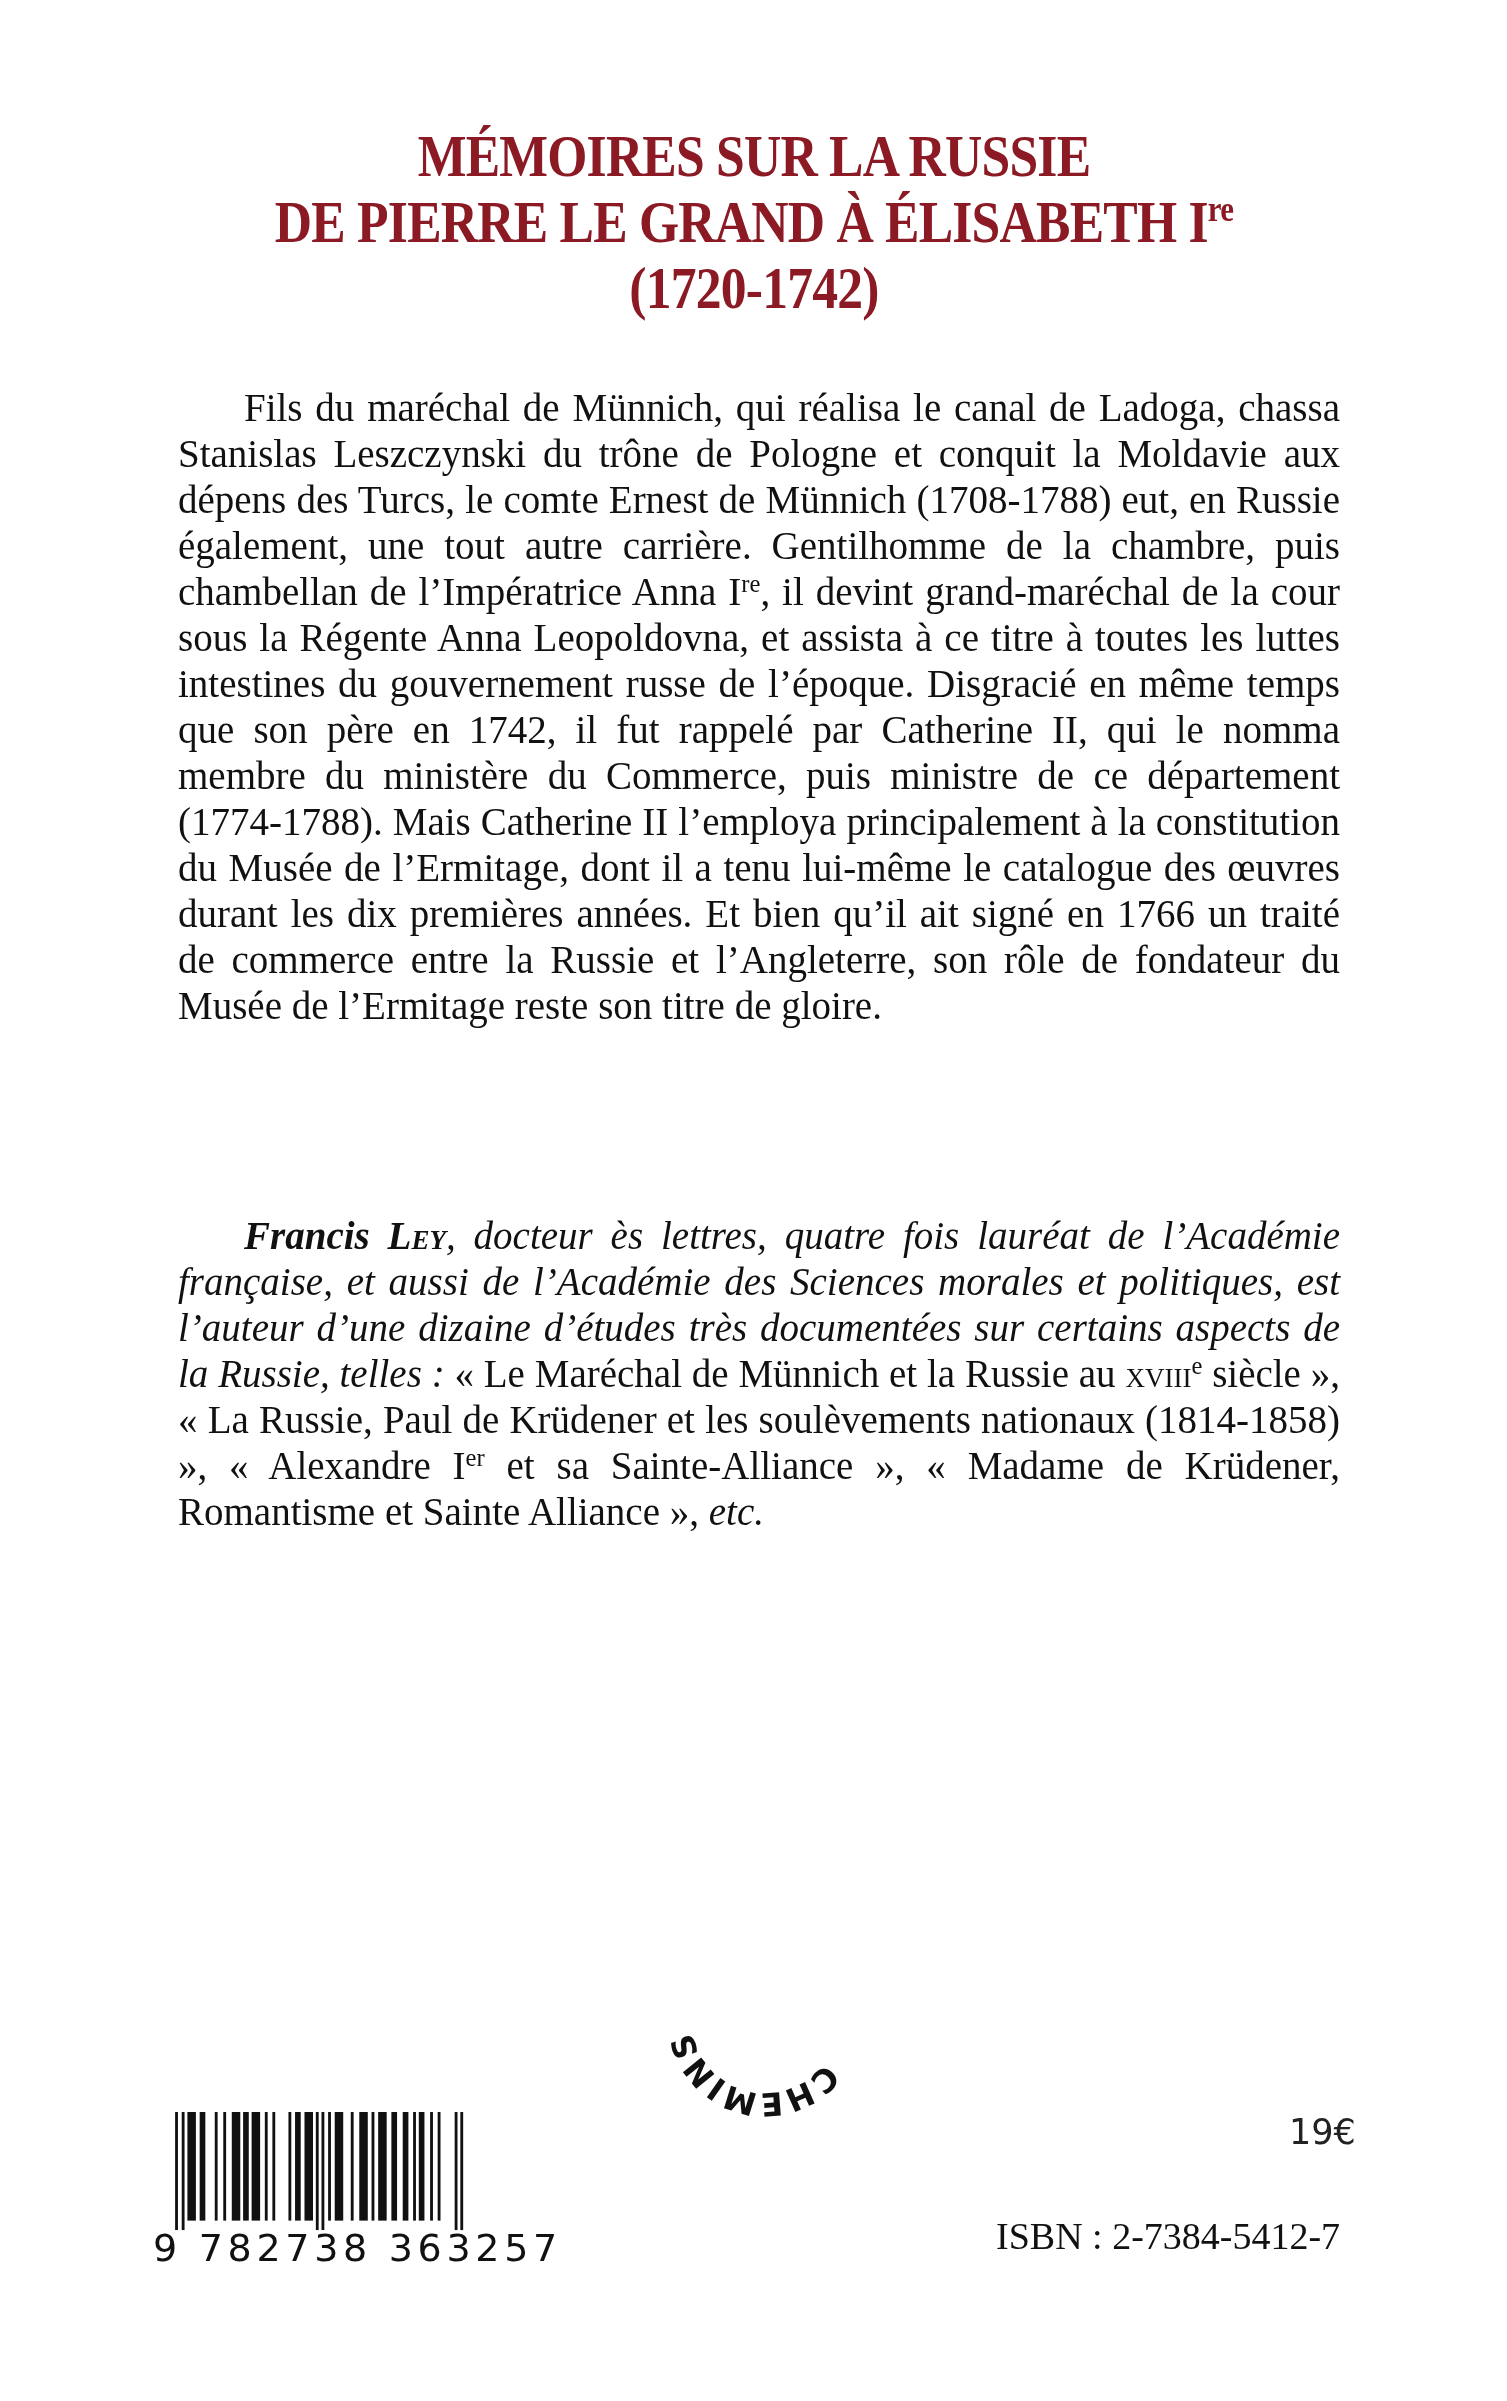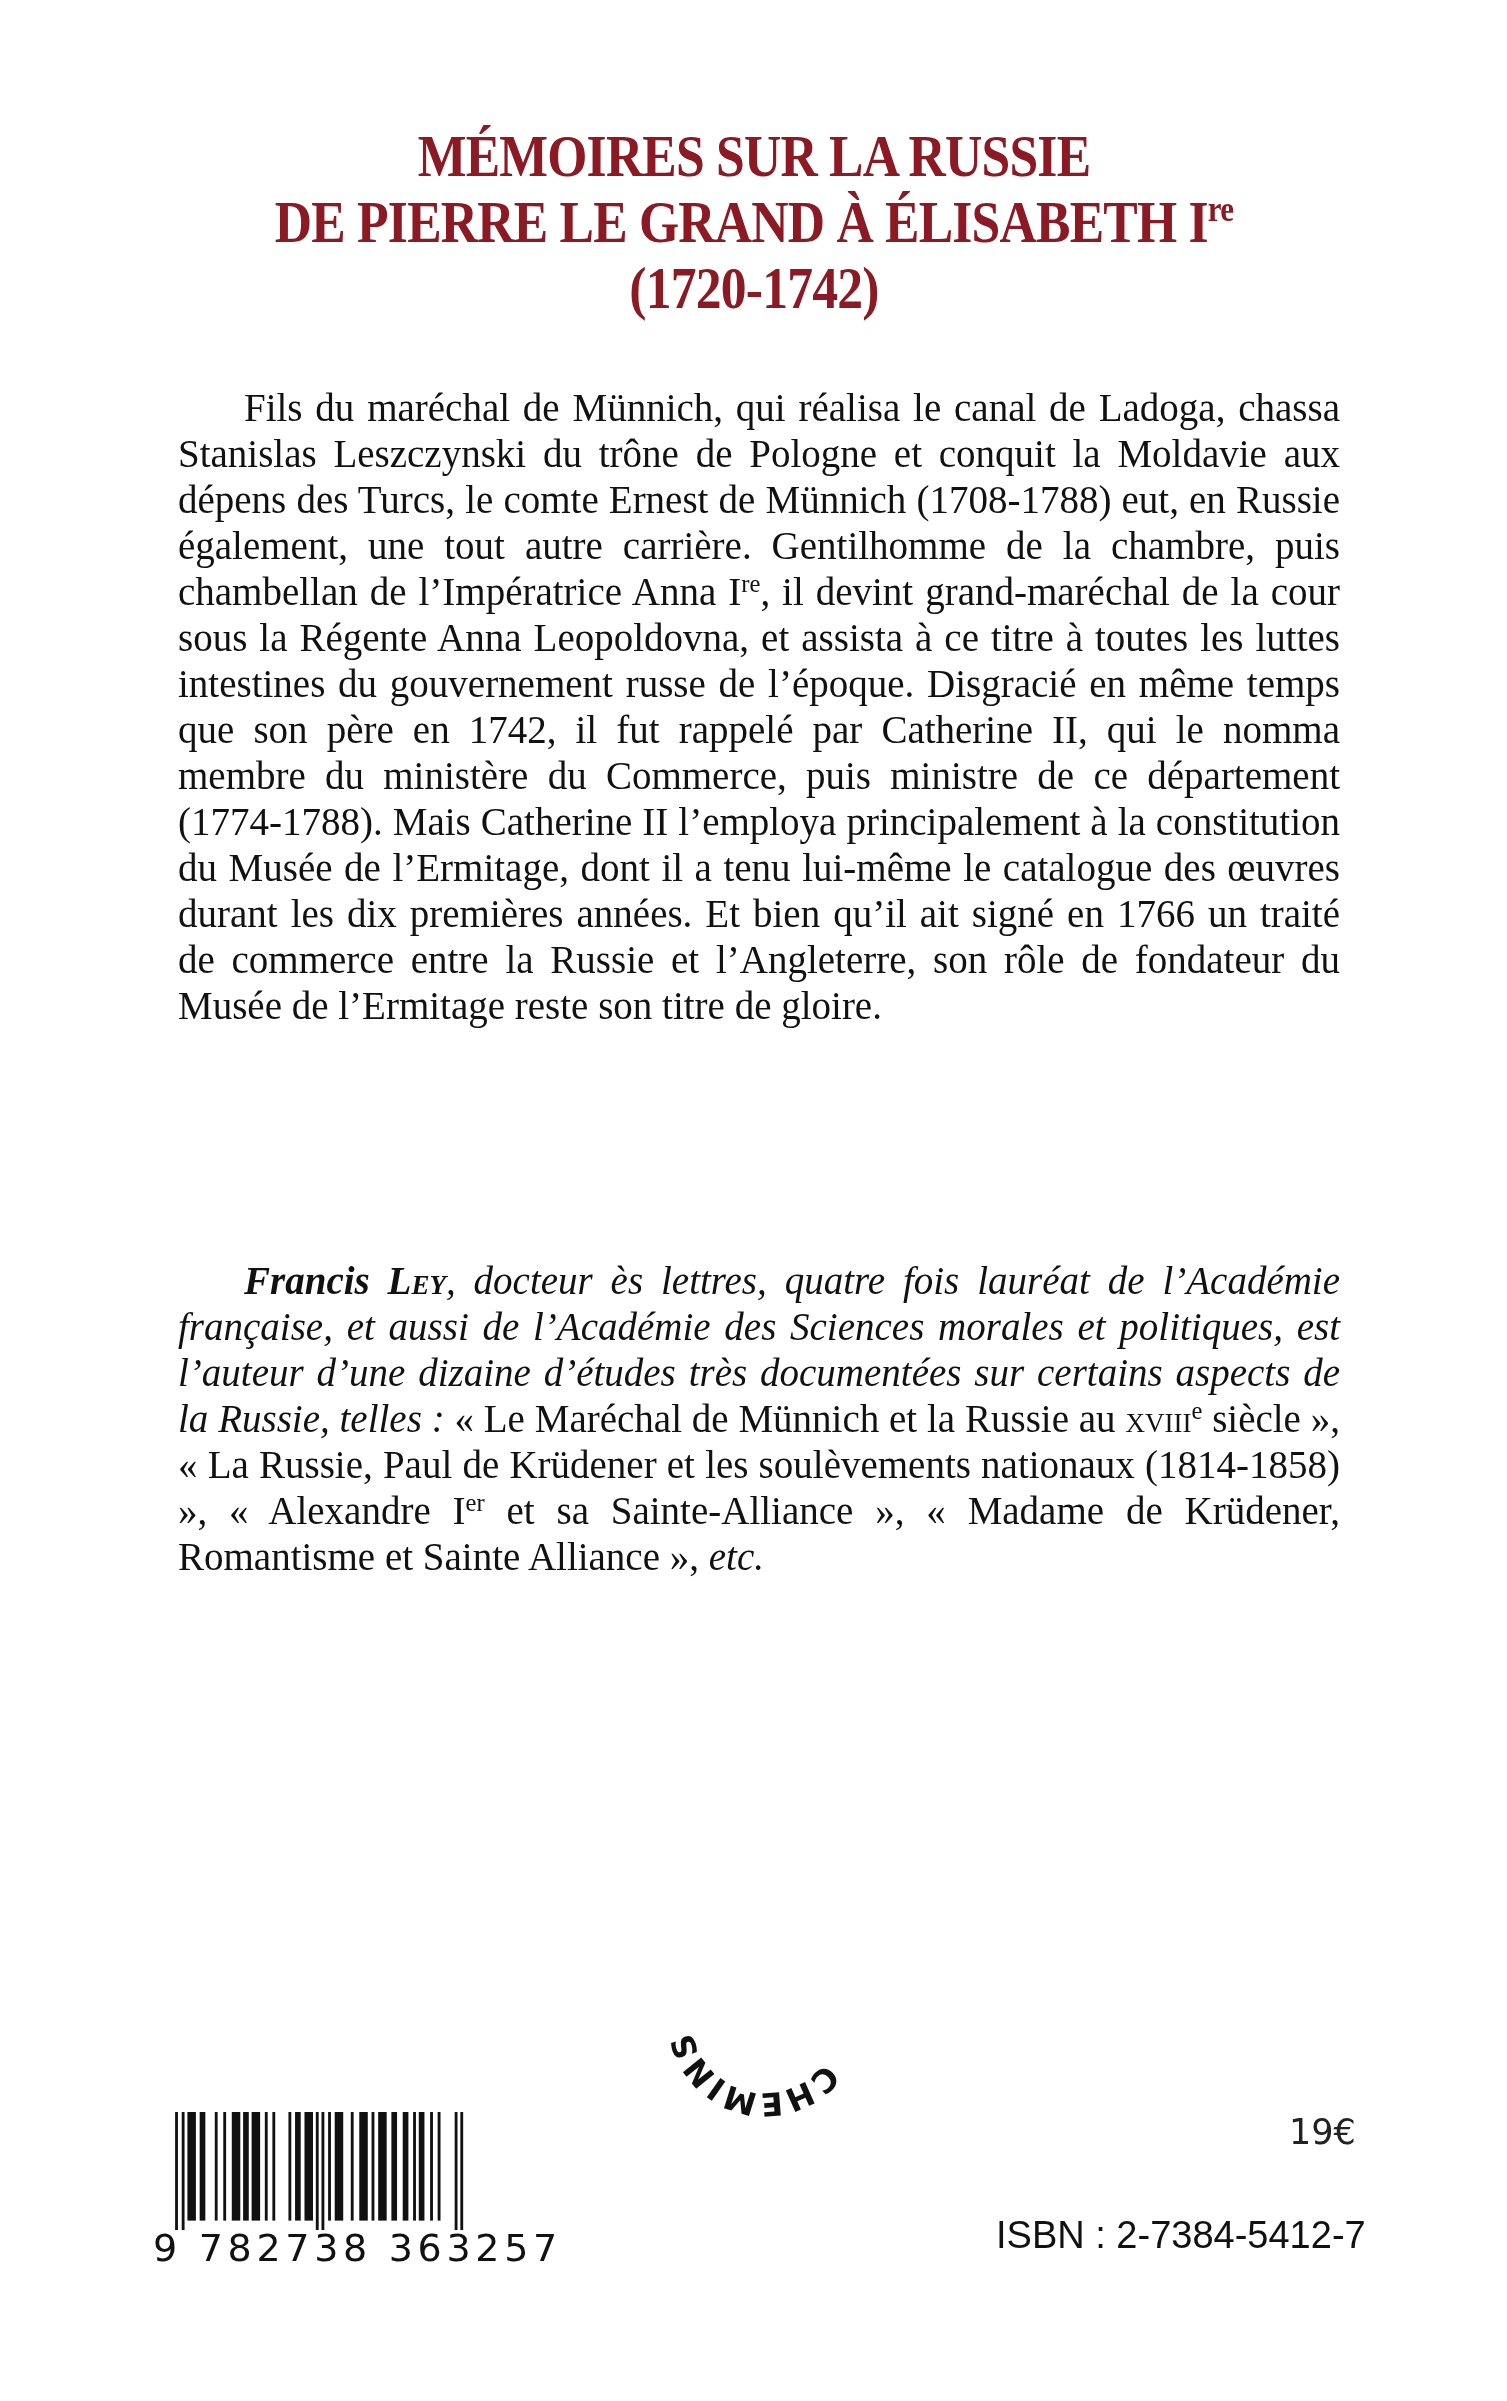--- a/index.html
+++ b/index.html
@@ -69,40 +69,40 @@
     position: absolute;
     left: 1289px; top: 2112px;
     font-family: "DejaVu Sans", sans-serif;
     font-weight: 400;
     font-size: 35px;
     color: #222;
   }
   .isbn {
     position: absolute;
     left: 996px; top: 2214px;
-    font-family: Liberation Sans, sans-serif;
+    font-family: Liberation Serif, serif;
     font-size: 38px;
     color: #111;
     white-space: nowrap;
   }
 </style>
 </head>
 <body>
 
 <div class="title-block">
   <span class="line">MÉMOIRES SUR LA RUSSIE</span>
   <span class="line"><span>DE PIERRE LE GRAND À ÉLISABETH I</span><sup>re</sup></span>
   <span class="line">(1720-1742)</span>
 </div>
 
 <div class="text-block" style="top: 385px;">
   <p><span>Fils du maréchal de Münnich, qui réalisa le canal de Ladoga, chassa Stanislas Leszczynski du trône de Pologne et conquit la Moldavie aux dépens des Turcs, le comte Ernest de Münnich (1708-1788) eut, en Russie également, une tout autre carrière. Gentilhomme de la chambre, puis chambellan de l’Impératrice Anna I</span><sup class="sm">re</sup><span>, il devint grand-maréchal de la cour sous la Régente Anna Leopoldovna, et assista à ce titre à toutes les luttes intestines du gouvernement russe de l’époque. Disgracié en même temps que son père en 1742, il fut rappelé par Catherine II, qui le nomma membre du ministère du Commerce, puis ministre de ce département (1774-1788). Mais Catherine II l’employa principalement à la constitution du Musée de l’Ermitage, dont il a tenu lui-même le catalogue des œuvres durant les dix premières années. Et bien qu’il ait signé en 1766 un traité de commerce entre la Russie et l’Angleterre, son rôle de fondateur du Musée de l’Ermitage reste son titre de gloire.</span></p>
 </div>
 
-<div class="text-block bio" style="top: 1213px; margin-top: 45px;">
+<div class="text-block bio" style="top: 1213px;">
   <p><span class="author"><span>Francis </span><span class="sc">Ley</span></span><span class="it">, docteur ès lettres, quatre fois lauréat de l’Académie française, et aussi de l’Académie des Sciences morales et politiques, est l’auteur d’une dizaine d’études très documentées sur certains aspects de la Russie, telles</span><span class="it"> : </span><span>« Le Maréchal de Münnich et la Russie au </span><span class="smallcaps">xviii</span><sup class="sm">e</sup><span> siècle », </span><span>« La Russie, Paul de Krüdener et les soulèvements nationaux (1814-1858) », </span><span>« Alexandre I</span><sup class="sm">er</sup><span> et sa Sainte-Alliance », </span><span>« Madame de Krüdener, Romantisme et Sainte Alliance », </span><span class="it">etc.</span></p>
 </div>
 
 <div class="logo">
   <svg width="218" height="218" viewBox="0 0 230 230">
     <defs>
       <path id="logoCircle" d="M115,115 m-78,0 a78,78 0 1,1 156,0 a78,78 0 1,1 -156,0"></path>
     </defs>
     <text font-family="DejaVu Sans, sans-serif" font-weight="bold" font-size="34" fill="#111" letter-spacing="1">
       <textPath href="#logoCircle" startOffset="60%">CHEMINS DE LA MEMOIRE</textPath>

